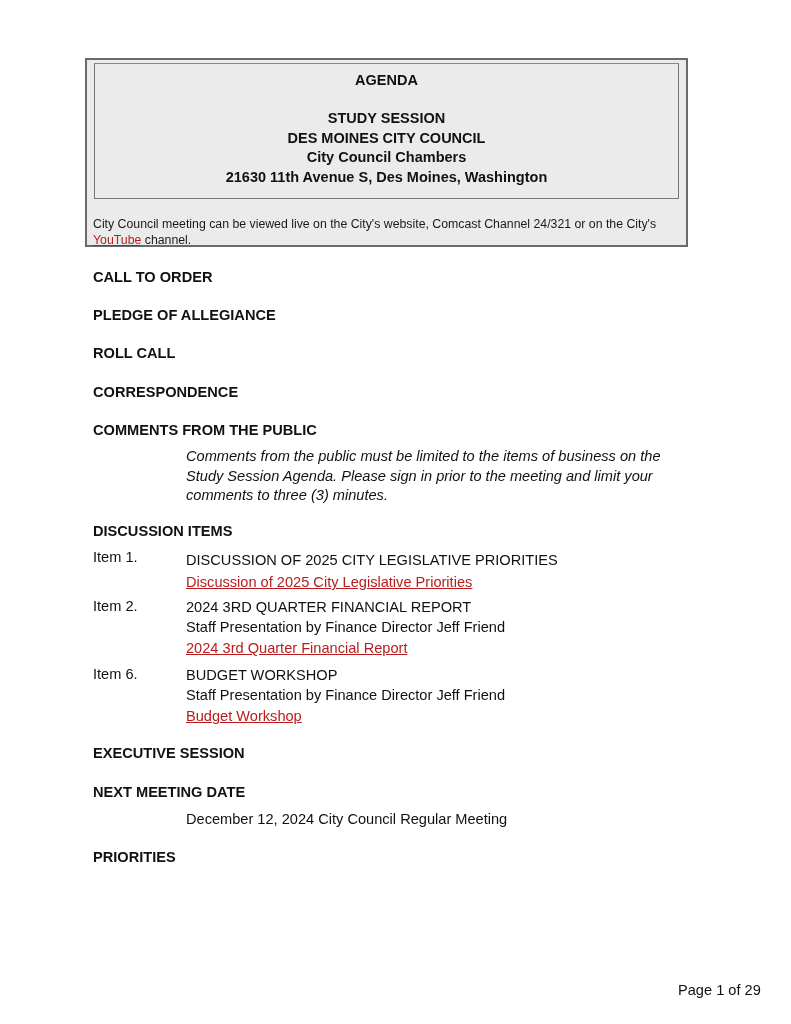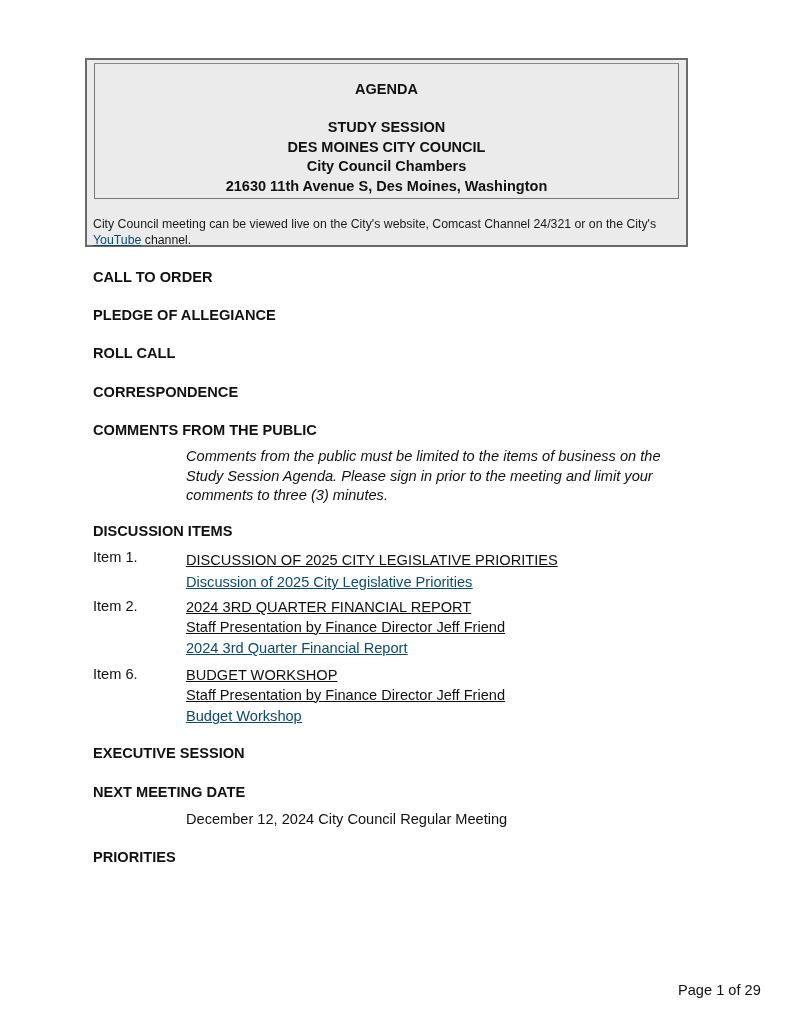--- a/index.html
+++ b/index.html
@@ -8,35 +8,35 @@
     font-family: "Liberation Sans", sans-serif; color: #111111; overflow: hidden;
   }
   .outer-box {
     position: absolute; left: 85px; top: 58px; width: 603px; height: 189px;
     background: #ebebeb; border: 2px solid #6a6a6a; box-sizing: border-box;
   }
   .inner-box {
     position: absolute; left: 7px; top: 3px; width: 585px; height: 136px;
     border: 1.5px solid #777777; border-top-color:#888; box-sizing: border-box;
     text-align: center; font-weight: bold; font-size: 14.5px; line-height: 19.4px;
-    padding-top: 16px;
+    padding-top: 7px;
   }
   .inner-box .spacer { height: 19px; }
   .notice {
     position: absolute; left: 6px; top: 157px; width: 590px;
     font-size: 12.3px; line-height: 15.5px; color: #1a1a1a;
   }
-  a.link { color: #0c4a6e; text-decoration: underline; }
+  a.link { color: #b91c1c; text-decoration: underline; }
   .heading {
     position: absolute; left: 93px; font-weight: bold; font-size: 14.6px;
   }
   .indent { position: absolute; left: 186px; font-size: 14.6px; }
   .italic { font-style: italic; line-height: 19.5px; width: 500px; }
   .item-label { position: absolute; left: 93px; font-size: 14.6px; }
-  .line { line-height: 22px; text-decoration: underline; }
+  .line { line-height: 22px; }
   .page-num { position: absolute; left: 678px; top: 982px; font-size: 14.6px; }
 </style>
 </head>
 <body>
 
 <div class="outer-box">
   <div class="inner-box">
     <div>AGENDA</div>
     <div class="spacer"></div>
     <div>STUDY SESSION</div>

